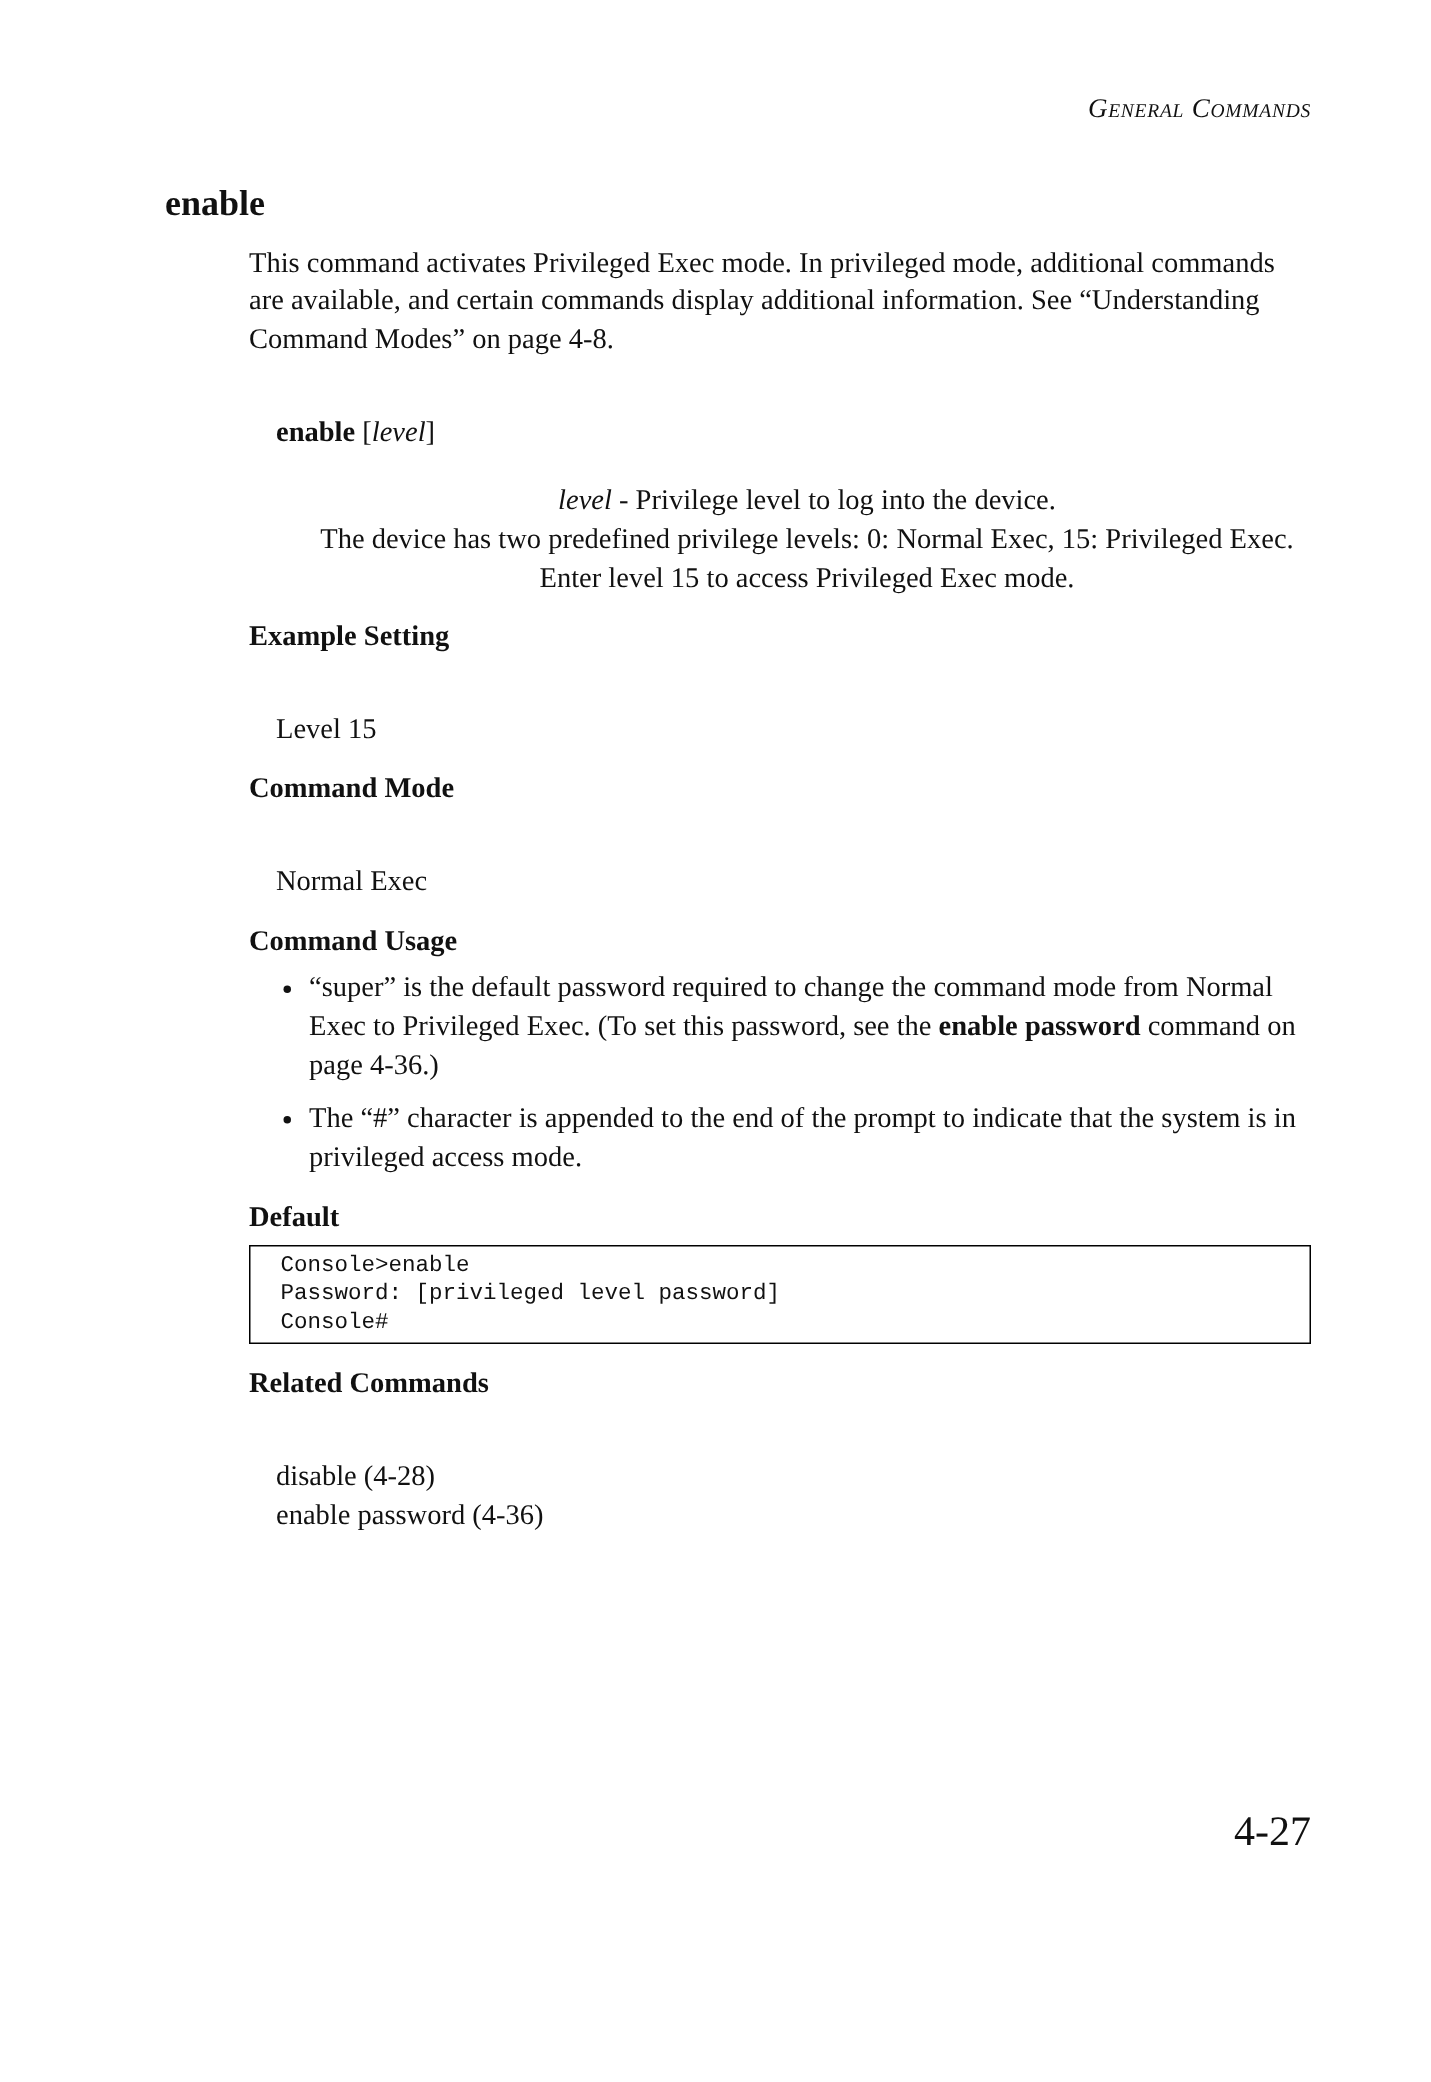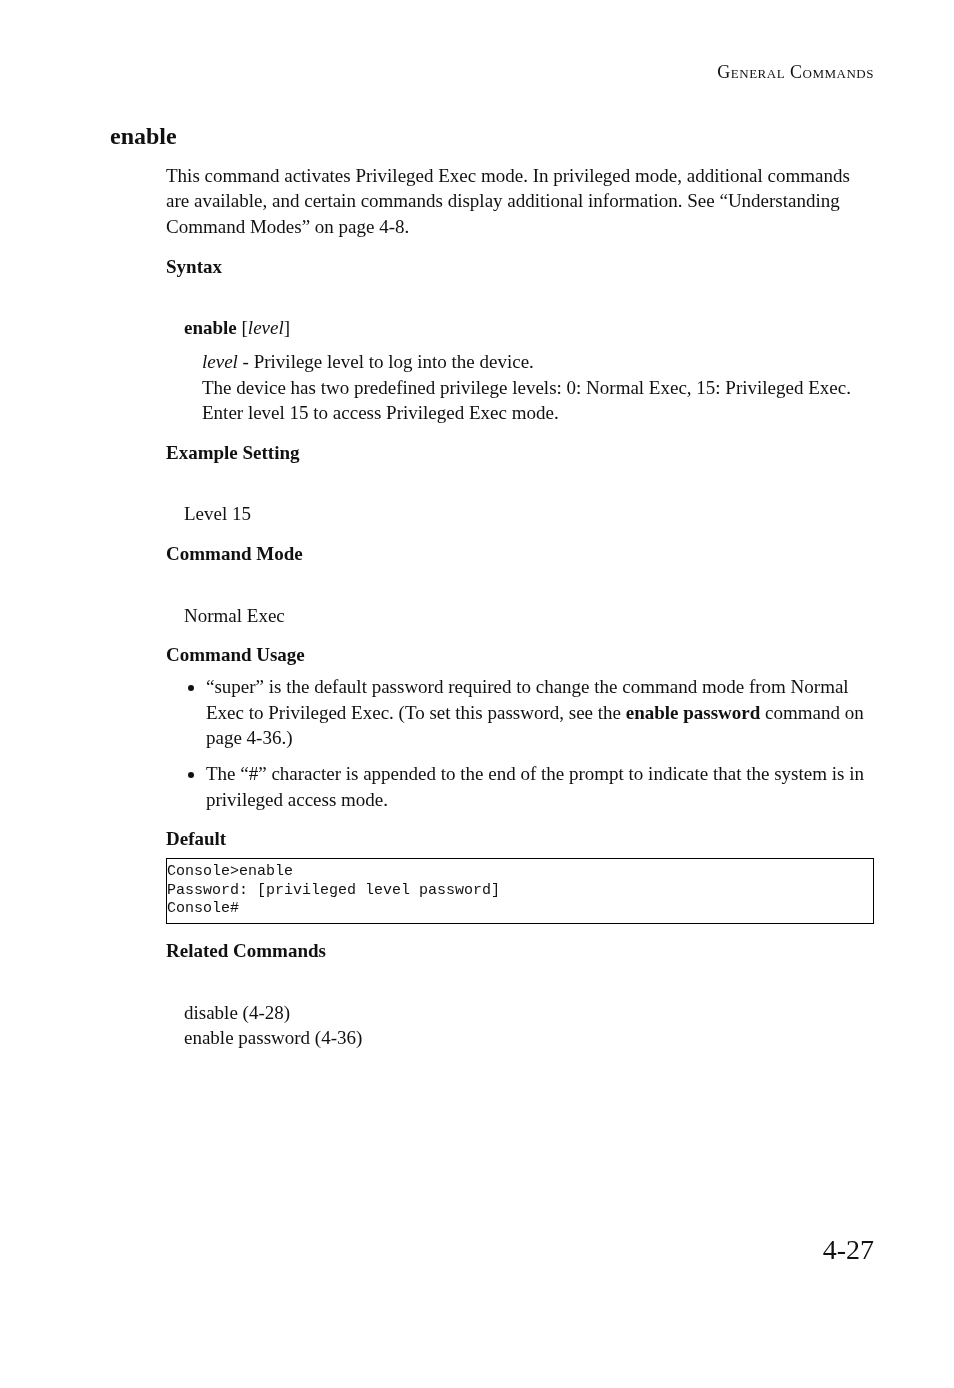--- a/index.html
+++ b/index.html
@@ -7,20 +7,21 @@
     padding: 60px 80px 50px 110px;
     font-family: Garamond, 'Times New Roman', serif;
     color: #111;
     width: 954px;
     box-sizing: border-box;
     font-size: 19px;
     line-height: 1.35;
   }
   .running-head {
     text-align: right;
+    font-style: italic;
     font-variant: small-caps;
     letter-spacing: 0.5px;
     font-size: 18px;
     margin-bottom: 36px;
   }
   h2.cmd-name {
     font-size: 24px;
     font-weight: bold;
     margin: 0 0 10px 0;
   }
@@ -38,21 +39,21 @@
   ul.bullets {
     list-style: disc;
     margin: 4px 0 10px 0;
     padding-left: 40px;
   }
   ul.bullets li { margin-bottom: 10px; }
   pre.console {
     font-family: 'Courier New', monospace;
     font-size: 15px;
     border: 1px solid #000;
-    padding: 4px 0;
+    padding: 4px 20px;
     margin: 4px 0 12px 0;
     white-space: pre;
     line-height: 1.25;
     background: #fff;
   }
   .page-num {
     text-align: right;
     font-size: 28px;
     margin-top: 180px;
   }
@@ -69,25 +70,24 @@
 <h2 class="cmd-name">
   <span>enable</span>
 </h2>
 
 <div class="body-indent">
 
   <p>
     <span>This command activates Privileged Exec mode. In privileged mode, additional commands are available, and certain commands display additional information. See “Understanding Command Modes” on page 4-8.</span>
   </p>
 
-  <div class="subhead">Syntax</div>
   <div class="inner-1">
     <span class="bold">enable</span><span> [</span><span class="ital">level</span><span>]</span>
   </div>
-  <div class="inner-2" style="margin-top:8px;">
+  <div class="inner-2" style="margin-top:20px;text-align:center;">
     <span class="ital">level</span><span> - Privilege level to log into the device.</span><br>
     <span>The device has two predefined privilege levels: 0: Normal Exec, 15: Privileged Exec. Enter level 15 to access Privileged Exec mode.</span>
   </div>
 
   <div class="subhead">Example Setting</div>
   <div class="inner-1">Level 15</div>
 
   <div class="subhead">Command Mode</div>
   <div class="inner-1">Normal Exec</div>
 

